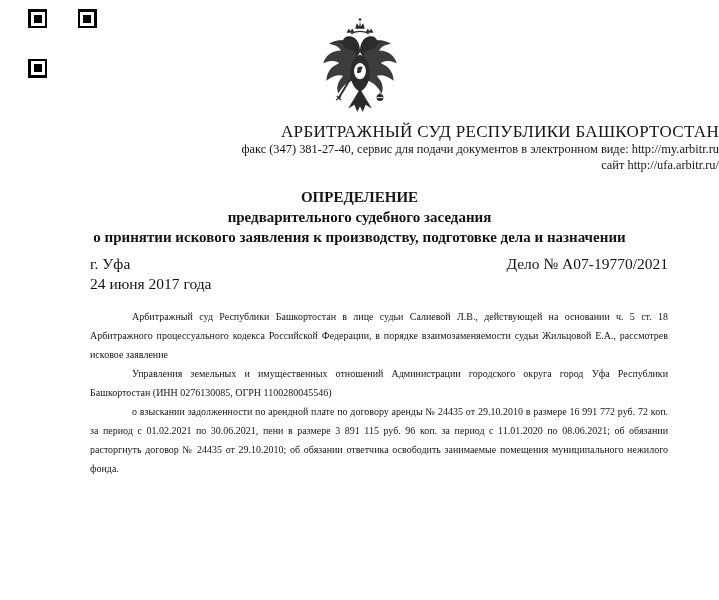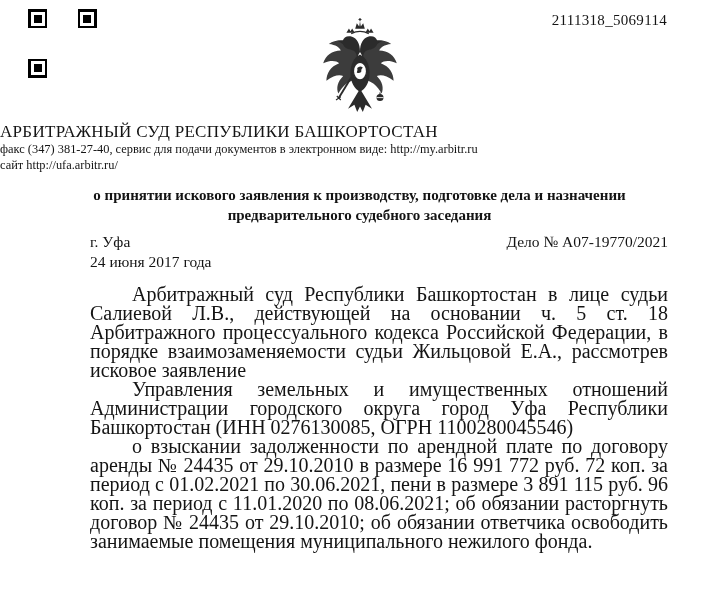--- a/index.html
+++ b/index.html
@@ -11,36 +11,36 @@
     font-family:"Liberation Serif","DejaVu Serif",serif;
     color:#141414;
     margin:0 auto;
   }
   
   .topstrip{position:relative;height:122px;}
   .qr{position:absolute;left:28px;top:9px;width:69px;height:69px;}
   .arms{position:absolute;left:50%;top:18px;transform:translateX(-50%);width:80px;height:100px;}
   .docnum{position:absolute;right:52px;top:12px;font-size:15px;letter-spacing:0.3px;}
   
-  .header{text-align:left;}
+  .header{text-align:right;}
   .court-name{font-size:17px;letter-spacing:0.3px;line-height:20px;}
   .addr{font-size:12.4px;line-height:15.6px;}
   
   .titleblock{text-align:center;font-weight:bold;margin-top:13px;}
   .title-main{font-size:15px;line-height:22px;}
   .subtitle{font-size:15px;line-height:19.5px;}
   
   .content{padding:0 51px 0 90px;}
   .caseblock{margin-top:7px;font-size:15.5px;line-height:20px;}
   .caserow{display:flex;justify-content:space-between;}
   
   .bodytext{margin-top:13px;}
   .bodytext p{
     margin:0;
-    font-size:20px;
+    font-size:10px;
     line-height:19px;
     text-align:justify;
     text-indent:42px;
   }
 </style>
 </head>
 <body>
 
 <div class="page">
 
@@ -85,32 +85,32 @@
 
         <circle cx="75" cy="99" r="4.4"></circle>
         <path d="M70.6 99 h8.8" stroke="#ffffff" stroke-width="1.1"></path>
         <rect x="74.3" y="92.5" width="1.4" height="3"></rect>
       </g>
 
       <ellipse cx="50" cy="66" rx="8.2" ry="11" fill="#ffffff" stroke="#2b2b2b" stroke-width="1.6"></ellipse>
       <path d="M46.5 62 q3.5 -3.5 7 -0.5 q-2.5 2 -2 5.5 q-3 2 -5.5 0.5 q1.5 -3 0.5 -5.5 z" fill="#2b2b2b"></path>
     </svg>
 
-    <div class="docnum">2111318_5069114</div>
   </div>
 
   <div class="header">
     <div class="court-name">АРБИТРАЖНЫЙ СУД РЕСПУБЛИКИ БАШКОРТОСТАН</div>
     <div class="addr">факс (347) 381-27-40, сервис для подачи документов в электронном виде: http://my.arbitr.ru</div>
     <div class="addr">сайт http://ufa.arbitr.ru/</div>
   </div>
 
   <div class="titleblock">
+    <div class="title-main">ОПРЕДЕЛЕНИЕ</div>
+    <div class="subtitle">предварительного судебного заседания</div>
     <div class="subtitle">о принятии искового заявления к производству, подготовке дела и назначении</div>
-    <div class="subtitle">предварительного судебного заседания</div>
   </div>
 
   <div class="content">
     <div class="caseblock">
       <div class="caserow">
         <span>г. Уфа</span>
         <span>Дело № А07-19770/2021</span>
       </div>
       <div>24 июня 2017 года</div>
     </div>

